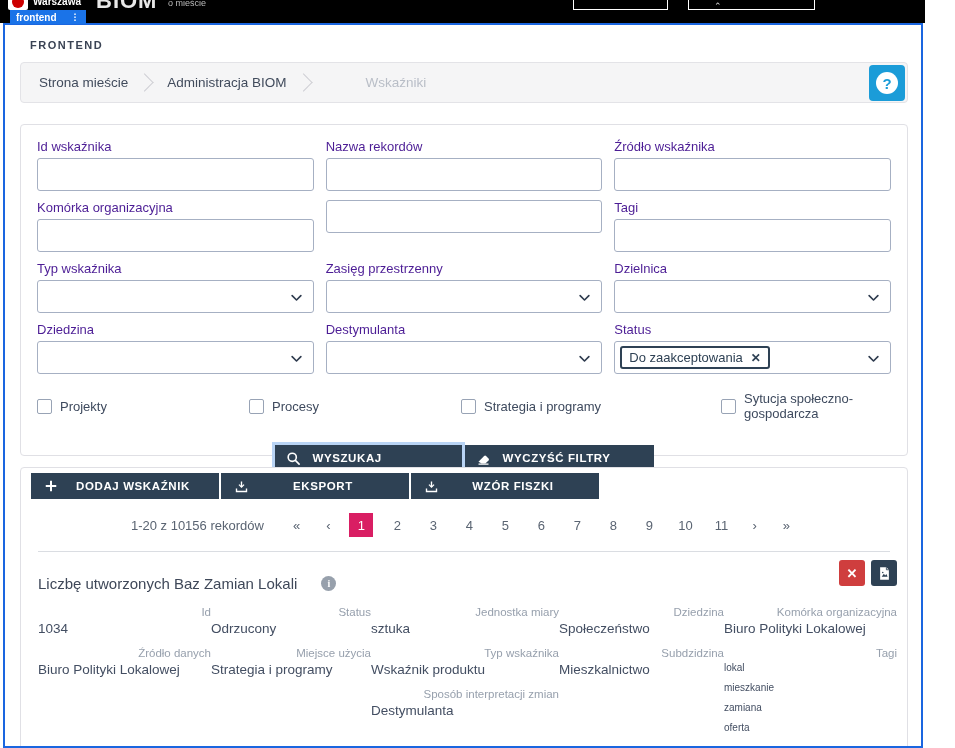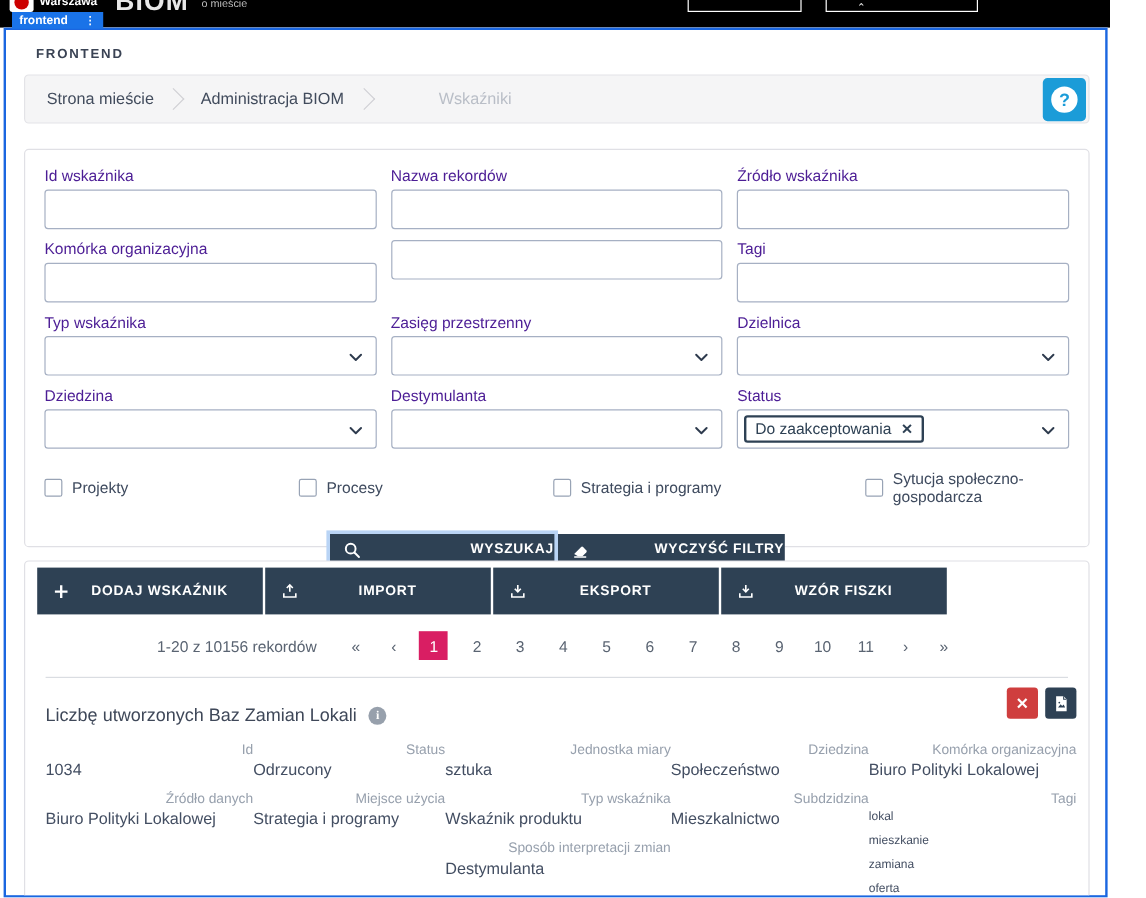--- a/index.html
+++ b/index.html
@@ -60,44 +60,44 @@
   .chip-x { font-weight:800; font-size:12px; cursor:pointer; }
 
   .cb-row { display:grid; grid-template-columns:212px 212px 260px auto; margin-top:8px; }
   .cb-item { display:flex; align-items:center; gap:8px; font-size:13px; color:#3e4a5e; }
   .cb-box { width:15px; height:15px; border:1px solid #98a3b5; border-radius:2px; background:#fff; flex:none; cursor:pointer; }
 
   .btn-row { display:flex; justify-content:center; gap:3px; margin-top:24px; }
   .navy-btn { height:26px; background:#2e4154; color:#fff; border:none; font-size:11.5px; font-weight:bold;
     letter-spacing:.6px; display:flex; align-items:center; cursor:pointer; font-family:inherit; }
   .search-btn { width:187px; box-shadow:0 0 0 3px #b9d4f5; }
-  .clear-btn { width:189px;gap:12px; }
+  .clear-btn { width:189px; }
   .btn-ico { width:38px; display:flex; justify-content:center; flex:none; }
-  .btn-lbl { flex:1; text-align:right; }
+  .btn-lbl { flex:1; text-align:left; }
 
   
   .results-panel { position:absolute; left:15px; top:442px; width:888px; height:330px;
     background:#fff; border:1px solid #e0e0e5; border-radius:4px; padding:5px 10px; }
   .toolbar { display:flex; gap:2px; }
-  .tb-btn { width:188px; height:39px; background:#2e4154; color:#fff; border:none; font-size:11.5px;
+  .tb-btn { width:188px; height:26px; background:#2e4154; color:#fff; border:none; font-size:11.5px;
     font-weight:bold; letter-spacing:.6px; display:flex; align-items:center; cursor:pointer; font-family:inherit; }
   .tb-ico { width:40px; display:flex; justify-content:center; flex:none; }
   .tb-lbl { flex:1; text-align:center; padding-right:24px; }
 
   .pager { display:flex; align-items:center; justify-content:center; gap:12px; margin-top:14px; font-size:13px; color:#5a6472; }
   .pg-summary { margin-right:10px; }
   .pg-arrow { padding:3px 7px; cursor:pointer; color:#5a6472; font-size:13px; background:none; border:none; font-family:inherit; }
   .pg-num { min-width:24px; height:24px; display:flex; align-items:center; justify-content:center;
     cursor:pointer; background:none; border:none; color:#5a6472; font-size:13px; font-family:inherit; }
   .pg-num.active { background:#d91e63; color:#fff; }
 
   .divider { border:none; border-top:1px solid #dadde2; margin:14px 7px 0 7px; }
 
   .rec-head { display:flex; align-items:flex-start; margin:8px 0 0 7px; }
-  .rec-title-wrap { display:flex; align-items:center; gap:10px; margin-top:15px; }
+  .rec-title-wrap { display:flex; align-items:center; gap:24px; margin-top:15px; }
   .rec-title { font-size:15px; color:#3f4859; }
   .info-ico { width:15px; height:15px; border-radius:50%; background:#97a0ac; color:#fff; font-size:10px;
     font-weight:bold; display:flex; align-items:center; justify-content:center; font-family:"Liberation Serif",serif; }
   .rec-actions { margin-left:auto; display:flex; gap:6px; }
   .sq-btn { width:26px; height:26px; border:none; border-radius:3px; display:flex; align-items:center;
     justify-content:center; cursor:pointer; color:#fff; font-weight:800; font-size:13px; }
   .sq-red { background:#cf3e3e; }
   .sq-navy { background:#2e4154; }
 
   .detail-grid { display:grid; grid-template-columns:173px 160px 188px 165px auto; margin:14px 0 0 7px; }
@@ -266,30 +266,20 @@
 
     <div class="toolbar">
       <button class="tb-btn">
         <span class="tb-ico">
           <svg width="14" height="14" viewBox="0 0 24 24">
                 <line x1="12" y1="3" x2="12" y2="21" stroke="#fff" stroke-width="3.4"></line>
                 <line x1="3" y1="12" x2="21" y2="12" stroke="#fff" stroke-width="3.4"></line>
               </svg>
         </span>
         <span class="tb-lbl">DODAJ WSKAŹNIK</span>
-      </button>
-      <button class="tb-btn">
-        <span class="tb-ico">
-          <svg width="15" height="15" viewBox="0 0 24 24">
-                <path d="M4 15 v5 h16 v-5" fill="none" stroke="#fff" stroke-width="2.2"></path>
-                <line x1="12" y1="4" x2="12" y2="13" stroke="#fff" stroke-width="2.2"></line>
-                <path d="M8 8 L12 4 L16 8" fill="none" stroke="#fff" stroke-width="2.2"></path>
-              </svg>
-        </span>
-        <span class="tb-lbl">IMPORT</span>
       </button>
       <button class="tb-btn">
         <span class="tb-ico">
           <svg width="15" height="15" viewBox="0 0 24 24">
                 <path d="M4 15 v5 h16 v-5" fill="none" stroke="#fff" stroke-width="2.2"></path>
                 <line x1="12" y1="4" x2="12" y2="13" stroke="#fff" stroke-width="2.2"></line>
                 <path d="M8 9 L12 13 L16 9" fill="none" stroke="#fff" stroke-width="2.2"></path>
               </svg>
         </span>
         <span class="tb-lbl">EKSPORT</span>

